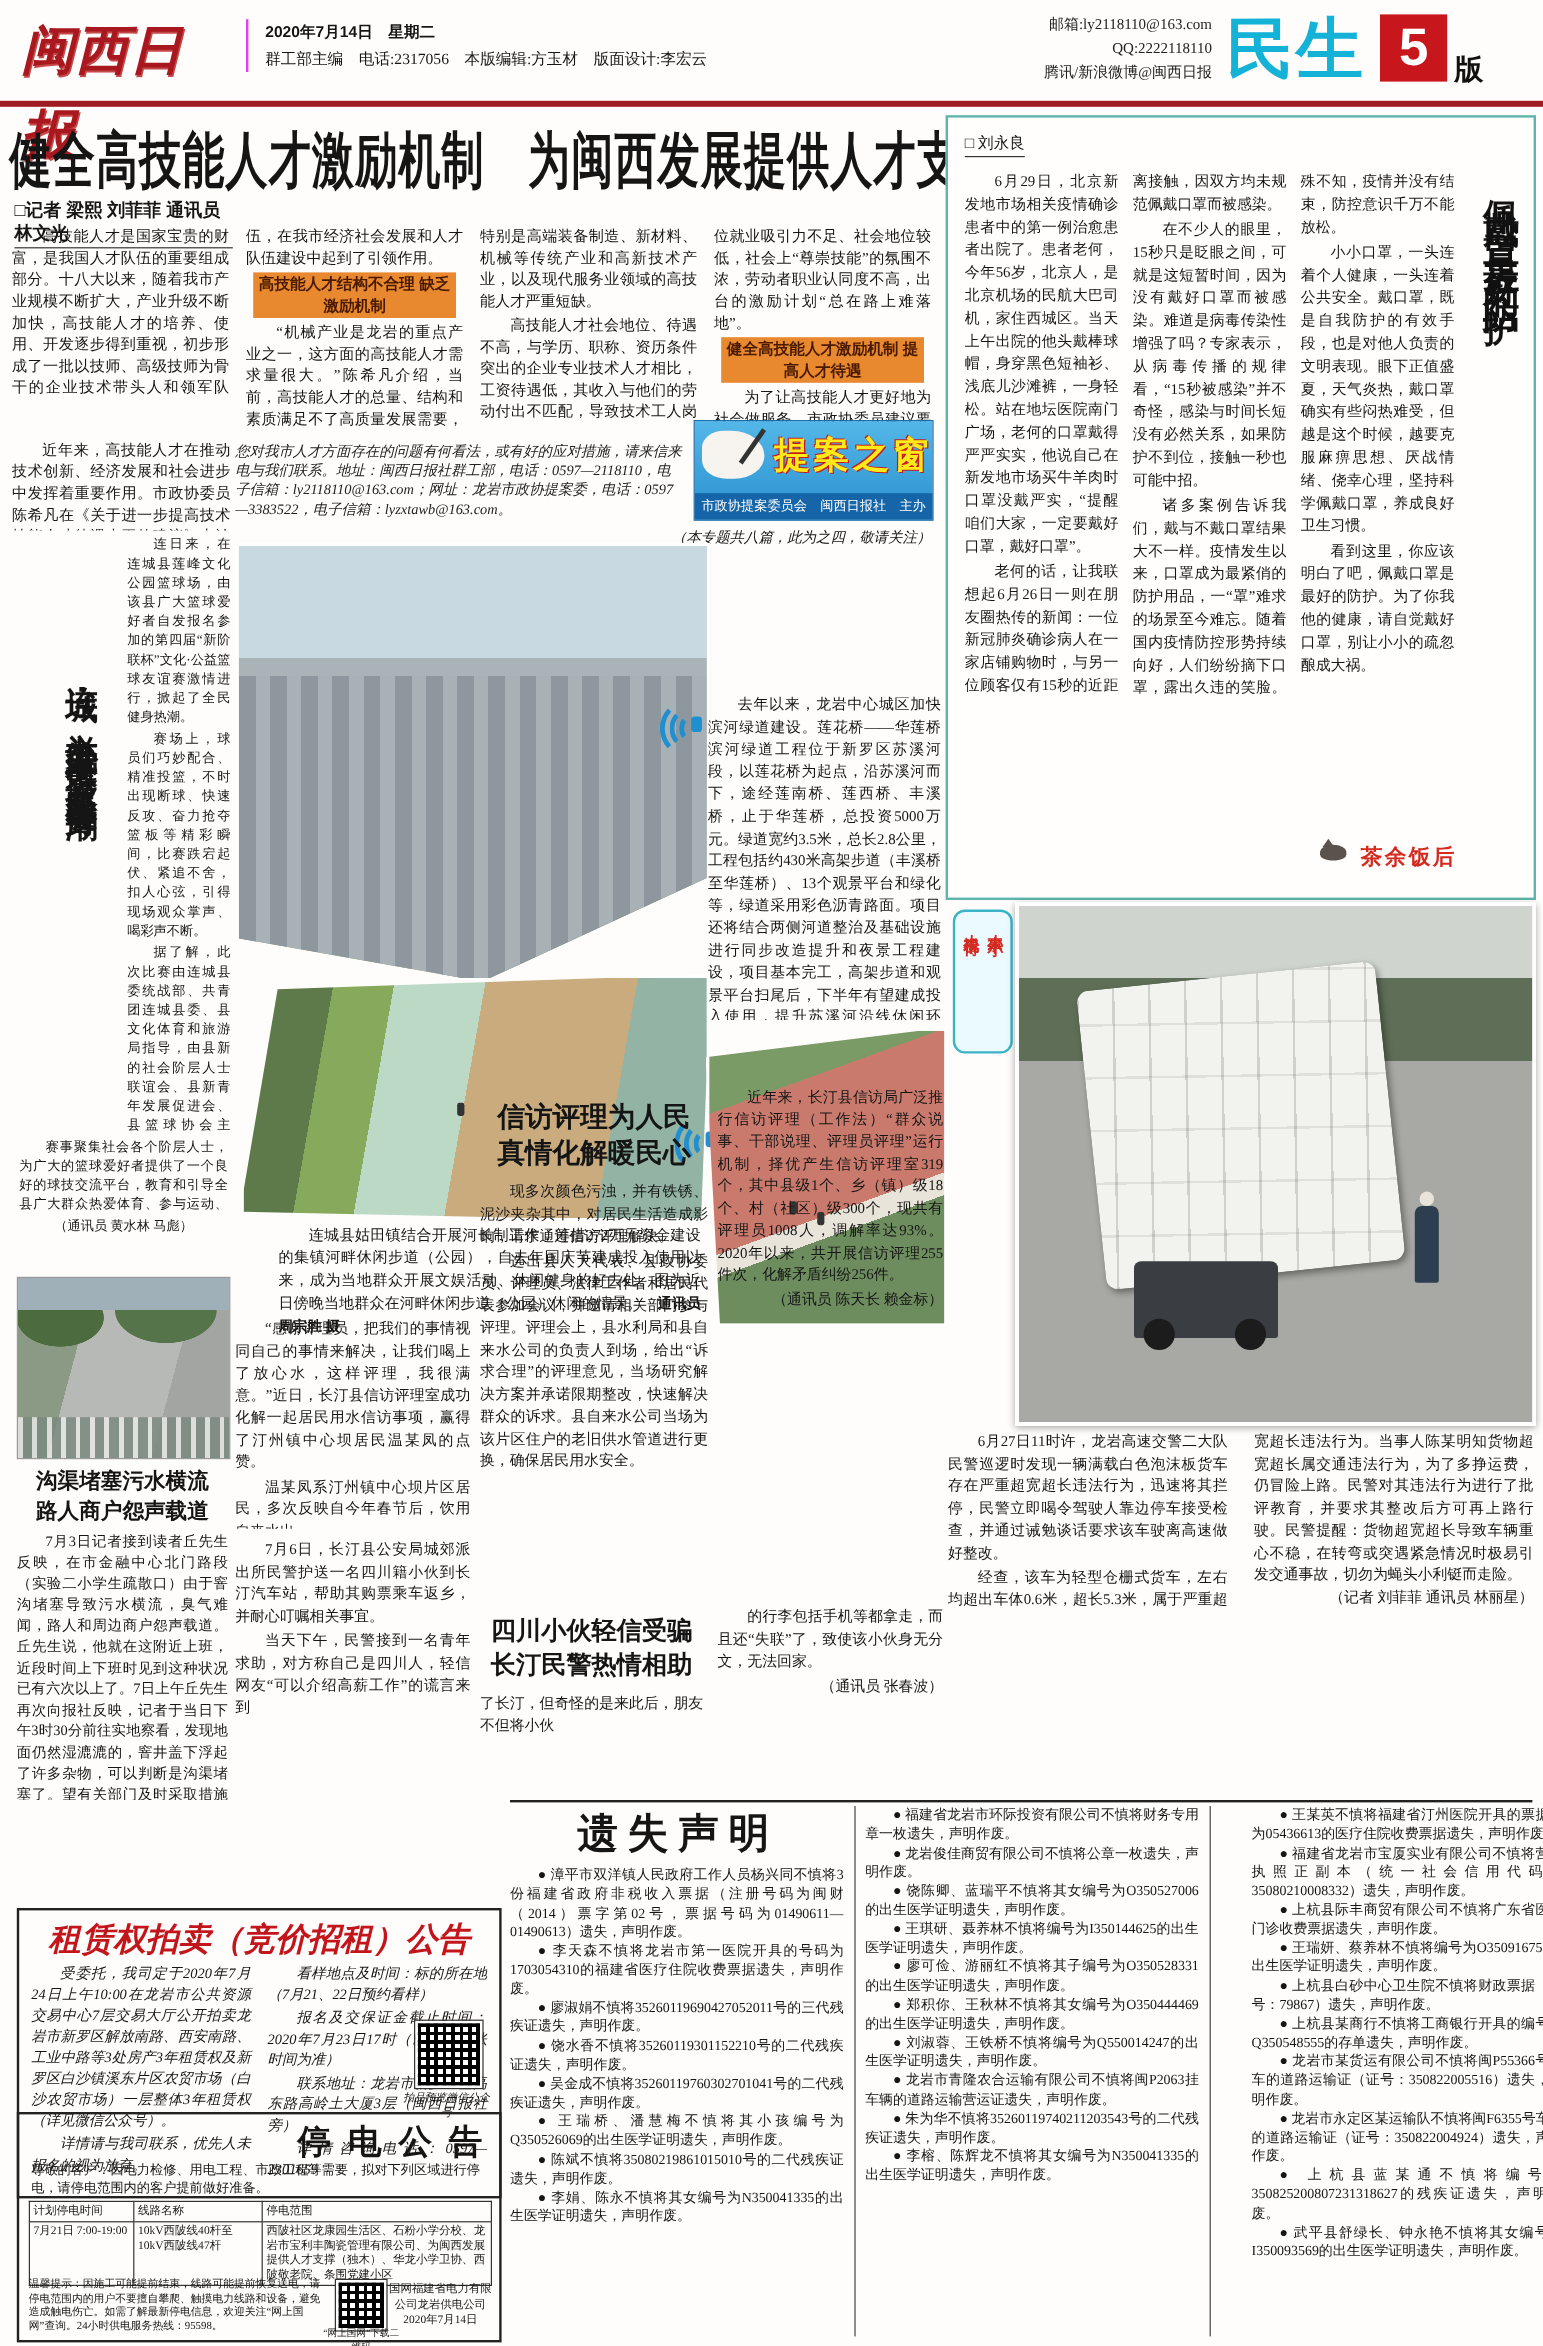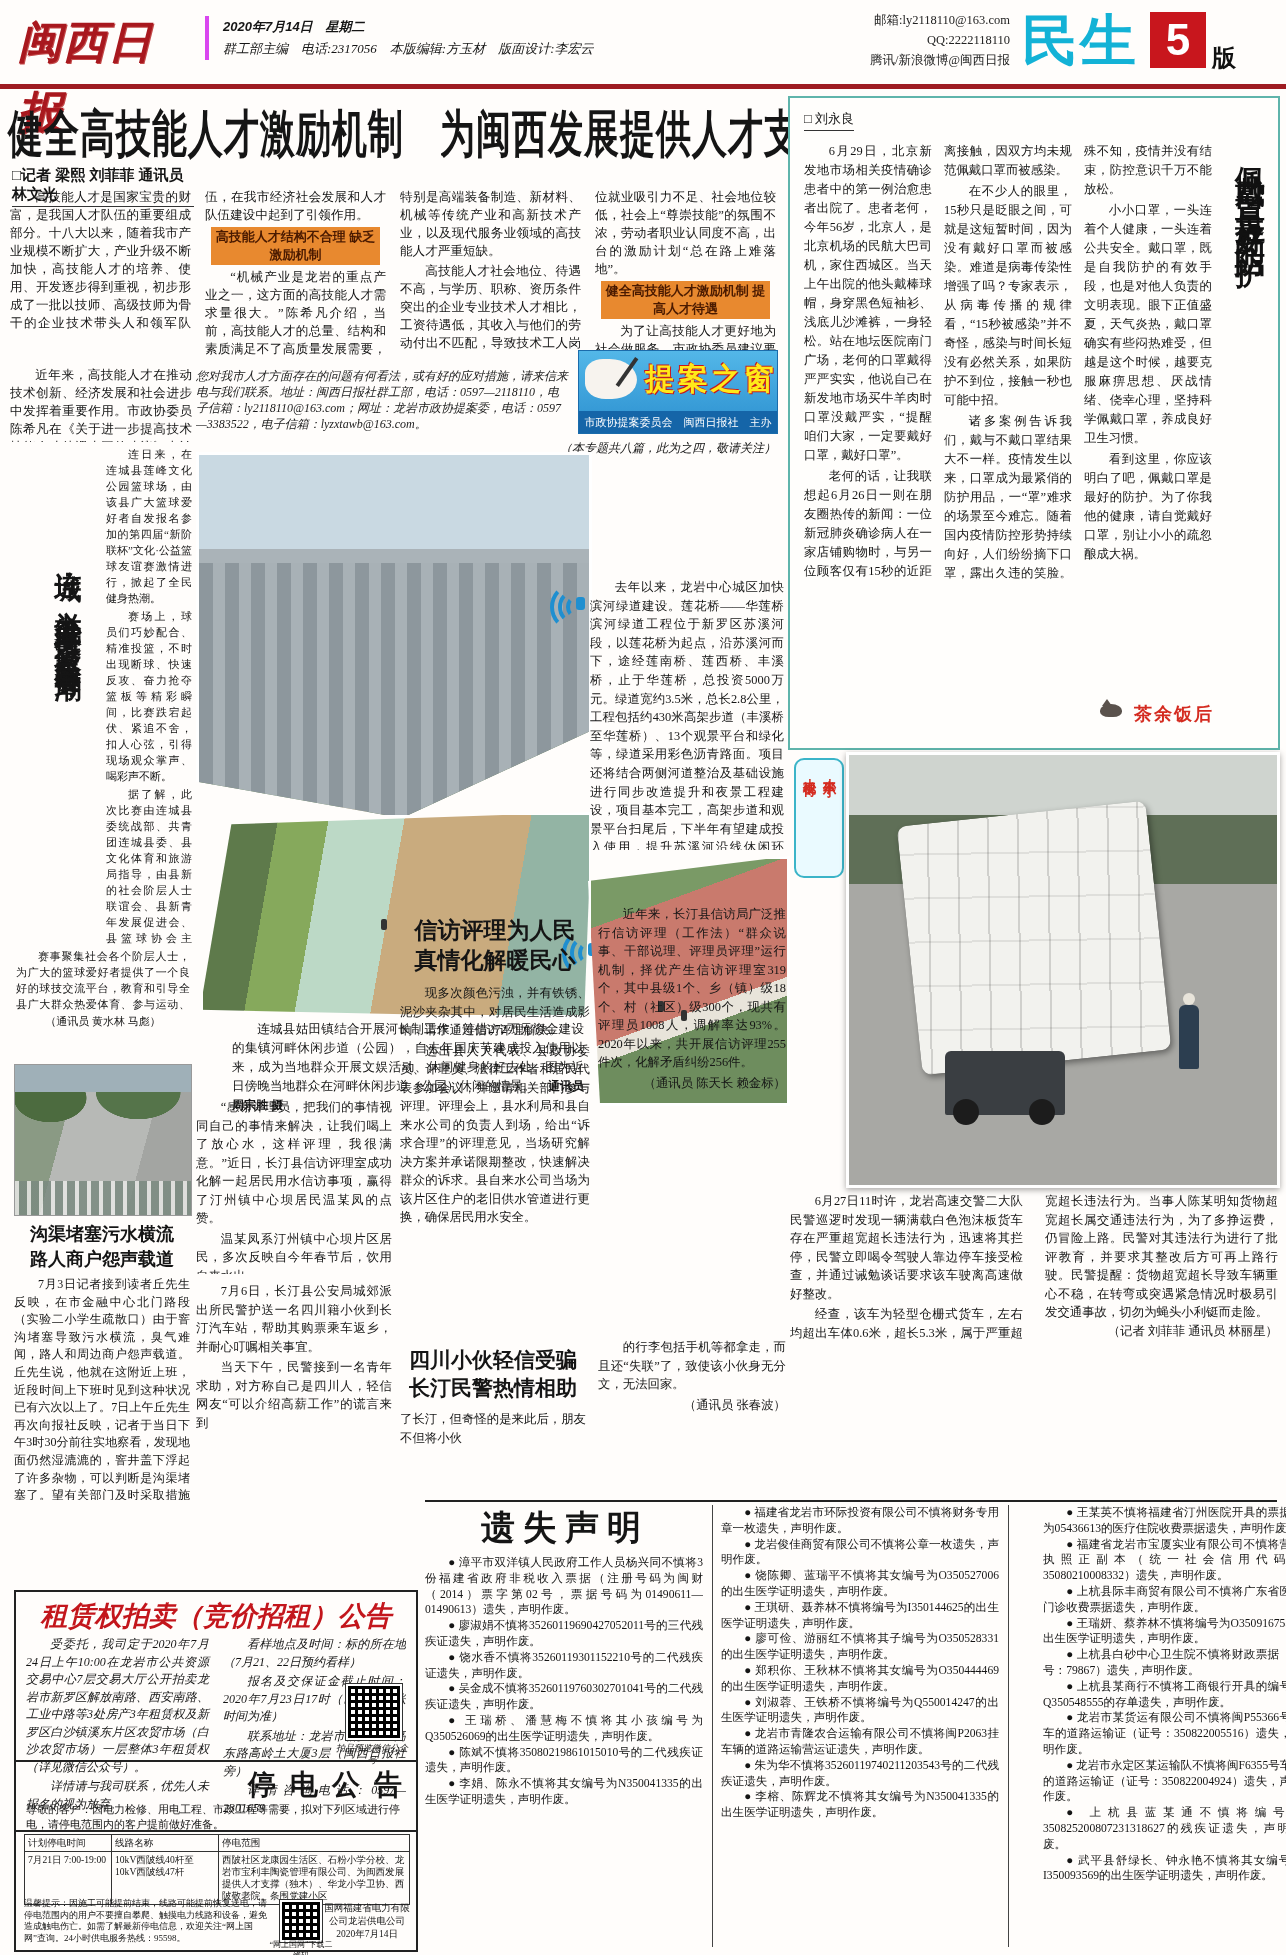--- a/index.html
+++ b/index.html
@@ -7,21 +7,21 @@
         font-family:"Liberation Serif","DejaVu Serif",serif;color:#151515;overflow:hidden;}
   .abs{position:absolute;}
   p{margin:0 0 2px 0;text-indent:2em;text-align:justify;}
   .noindent{text-indent:0;}
   .hd{font-family:"Liberation Sans","DejaVu Sans",sans-serif;font-weight:bold;}
   .clip{overflow:hidden;}
   .br{text-align:right;}
   
   .masthead{left:18px;top:8px;width:175px;height:70px;color:#a8181e;font-size:44px;font-weight:bold;
             font-style:italic;letter-spacing:1px;line-height:70px;text-shadow:1px 1px 0 #c34a4a;}
-  .hmeta{left:205px;top:16px;width:430px;font-size:13px;line-height:22px;border-left:4px solid #d946ef;padding-left:14px;font-style:italic;}
+  .hmeta{left:205px;top:16px;width:430px;font-size:13px;line-height:22px;border-left:2px solid #d946ef;padding-left:14px;}
   .hmail{left:640px;top:10px;width:370px;font-size:12.5px;line-height:20px;text-align:right;color:#222;}
   .minsheng{left:1022px;top:8px;font-family:"Liberation Sans",sans-serif;font-weight:bold;
             font-size:56px;color:#13b2d6;letter-spacing:2px;line-height:66px;}
   .pagebox{left:1150px;top:12px;width:56px;height:56px;background:#c8161d;color:#fff;
            font-family:"Liberation Sans",sans-serif;font-weight:bold;font-size:44px;text-align:center;line-height:56px;}
   .pageword{left:1212px;top:42px;font-size:24px;font-weight:bold;color:#111;}
   .hrule{left:0;top:84px;width:1286px;height:5px;background:#9e1c22;}
   
   .mh{left:8px;top:100px;width:768px;text-align:center;font-size:35px;letter-spacing:1px;
       transform:scaleY(1.45);transform-origin:top;white-space:nowrap;}
@@ -359,20 +359,21 @@
     <div class="pw-sign">
       <div>国网福建省电力有限公司龙岩供电公司</div>
       <div>2020年7月14日</div>
     </div>
   </div>
 
   <div class="abs lost">
     <div class="lost-title hd">遗失声明</div>
     <div class="lost-col lc1">
         <p class="item">漳平市双洋镇人民政府工作人员杨兴同不慎将3份福建省政府非税收入票据（注册号码为闽财（2014）票字第02号，票据号码为01490611—01490613）遗失，声明作废。</p>
+        <p class="item">李天森不慎将龙岩市第一医院开具的号码为1703054310的福建省医疗住院收费票据遗失，声明作废。</p>
         <p class="item">廖淑娟不慎将35260119690427052011号的三代残疾证遗失，声明作废。</p>
         <p class="item">饶水香不慎将35260119301152210号的二代残疾证遗失，声明作废。</p>
         <p class="item">吴金成不慎将35260119760302701041号的二代残疾证遗失，声明作废。</p>
         <p class="item">王瑞桥、潘慧梅不慎将其小孩编号为Q350526069的出生医学证明遗失，声明作废。</p>
         <p class="item">陈斌不慎将35080219861015010号的二代残疾证遗失，声明作废。</p>
         <p class="item">李娟、陈永不慎将其女编号为N350041335的出生医学证明遗失，声明作废。</p>
       </div>
     <span class="vline" style="left:287px;"></span>
     <div class="lost-col lc2">
         <p class="item">福建省龙岩市环际投资有限公司不慎将财务专用章一枚遗失，声明作废。</p>

